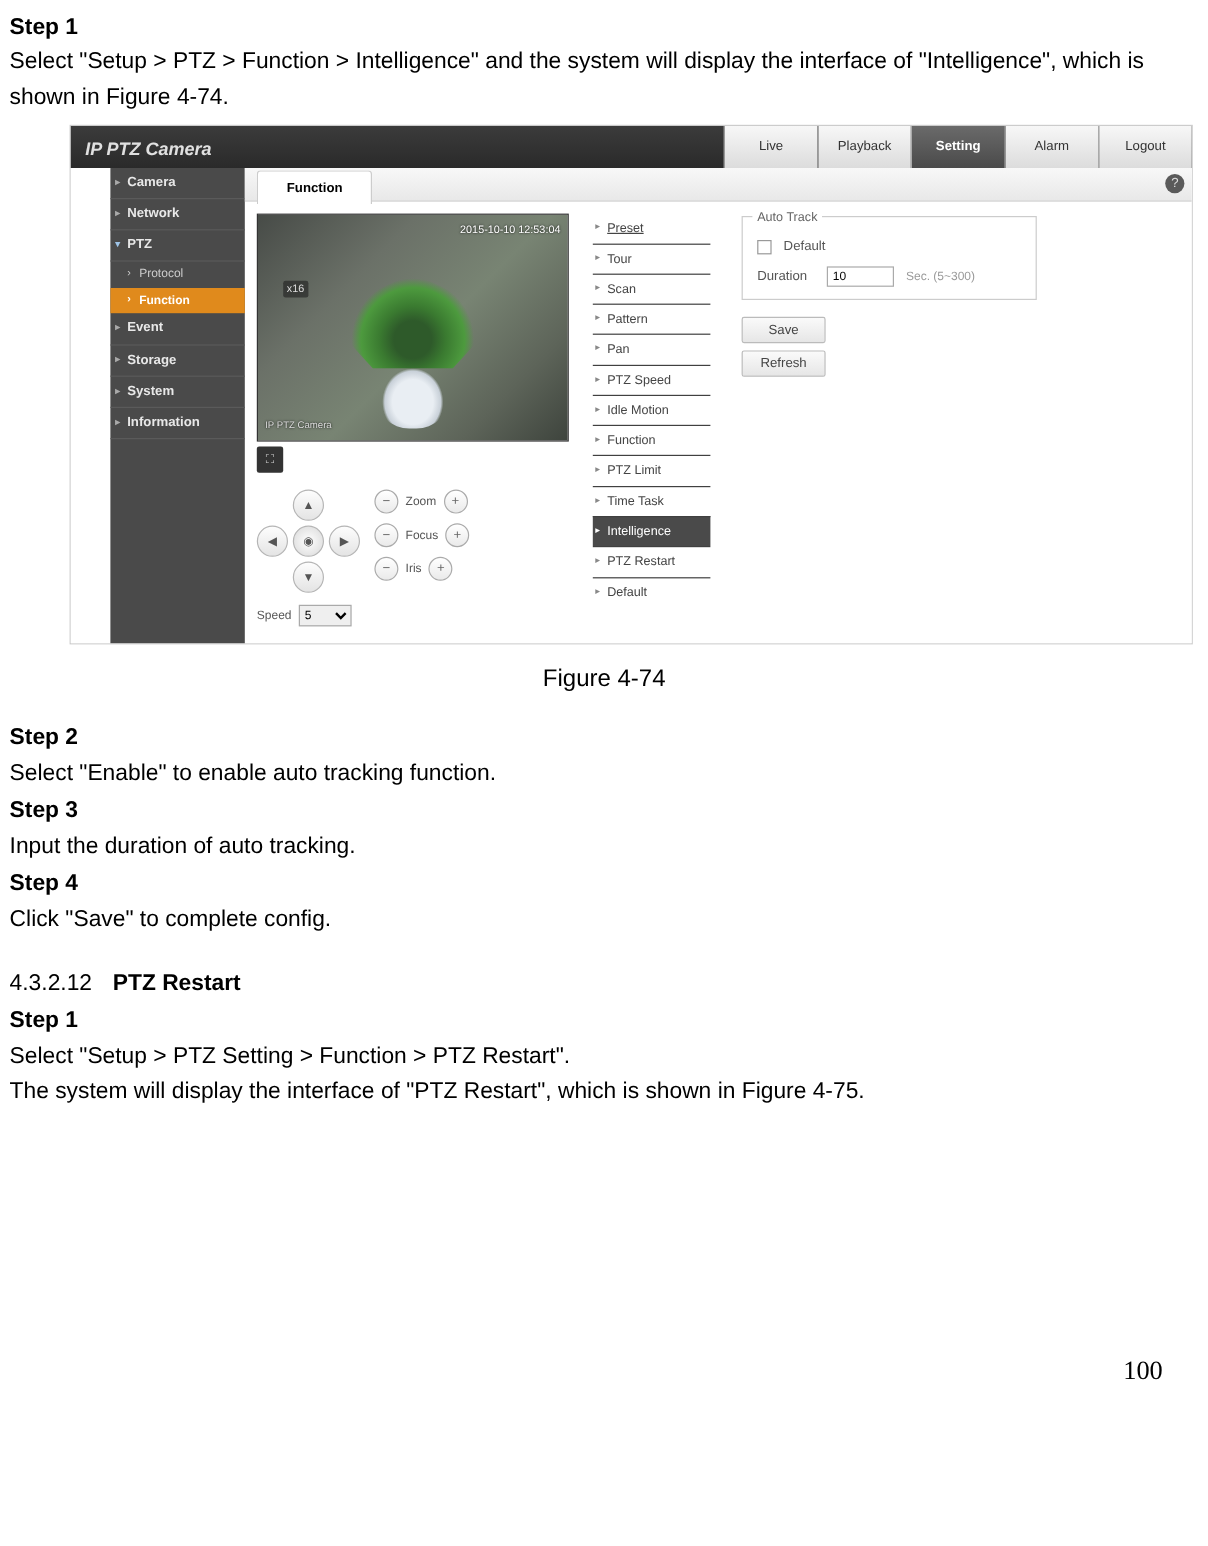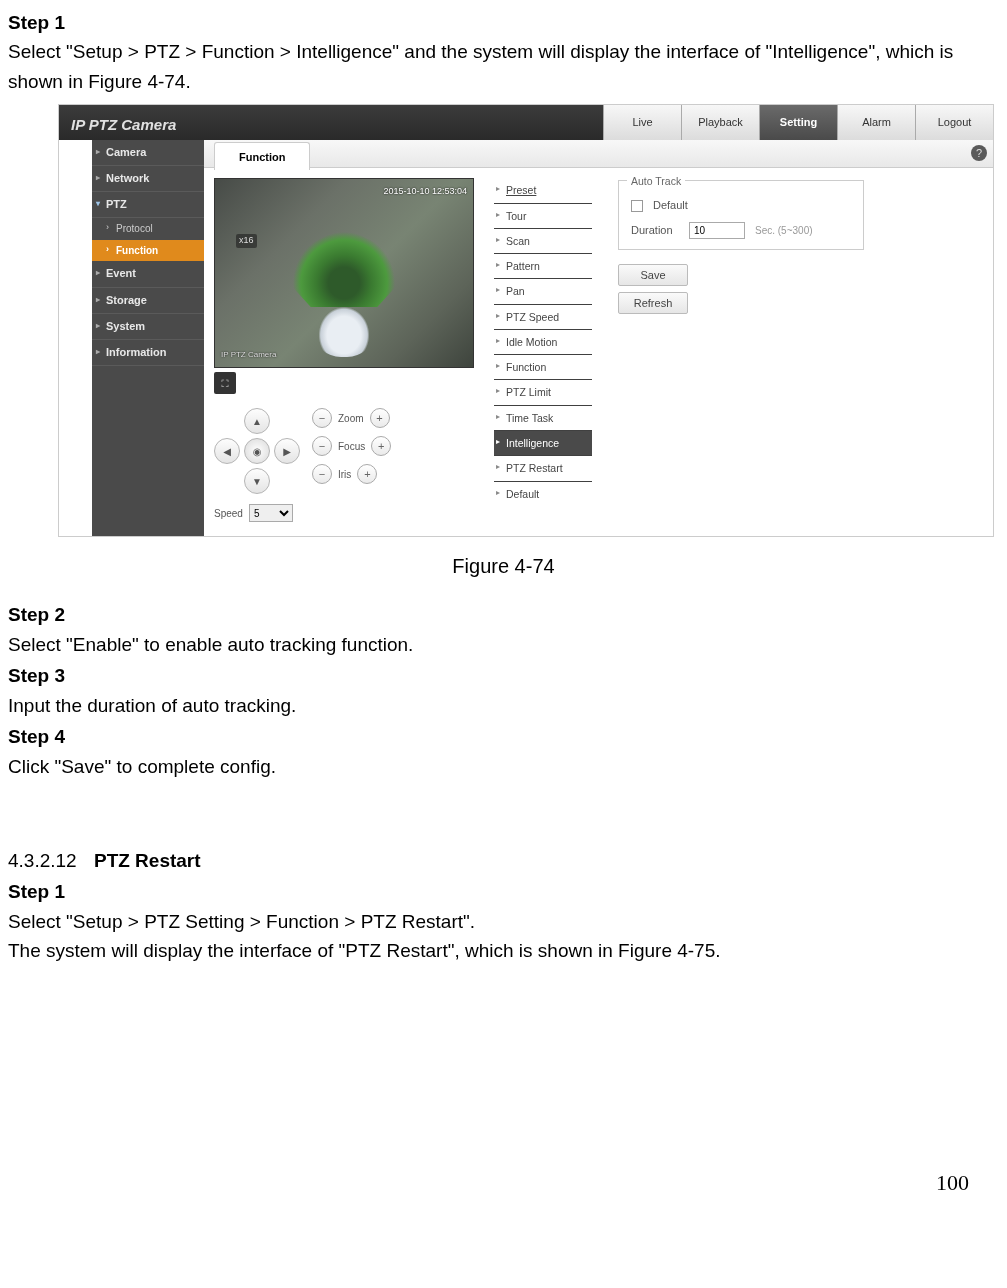--- a/index.html
+++ b/index.html
@@ -1,21 +1,21 @@
 <!DOCTYPE html>
 <html><head>
   <meta charset="utf-8">
   <style>
     * { margin: 0; padding: 0; box-sizing: border-box; }
     body { font-family: Arial, sans-serif; font-size: 19px; line-height: 1.55; color: #000; background: #fff; padding: 6px 8px 0 8px; width: 1007px; }
     .bold { font-weight: bold; }
     .step-head { font-weight: bold; margin-top: 2px; }
     .figure-caption { text-align: center; font-size: 20px; margin: 14px 0 18px 0; }
     .page-num { text-align: right; font-family: 'Times New Roman', serif; font-size: 22px; margin-top: 200px; margin-right: 30px; }
-    .section-num { display: inline-block; margin-right: 12px; margin-top: 41px; }
+    .section-num { display: inline-block; margin-right: 12px; }
     .section-row { margin-top: 24px; }
 
     
     .shot { width: 936px; margin: 8px 0 8px 50px; border: 1px solid #ccc; background: #fff; }
     .shot-top { display: flex; height: 35px; background: linear-gradient(#3b3b3b,#2a2a2a); color: #fff; align-items: stretch; }
     .brand { font-style: italic; font-weight: bold; font-size: 15px; color: #e0e0e0; padding: 8px 12px; flex: 0 0 auto; }
     .top-spacer { flex: 1; }
     .topbtn { width: 78px; background: linear-gradient(#f7f7f7,#dcdcdc); color: #333; font-size: 11px; display: flex; align-items: center; justify-content: center; border-left: 1px solid #aaa; cursor: pointer; }
     .topbtn.active { background: linear-gradient(#6a6a6a,#4a4a4a); color: #fff; font-weight: bold; }
 

